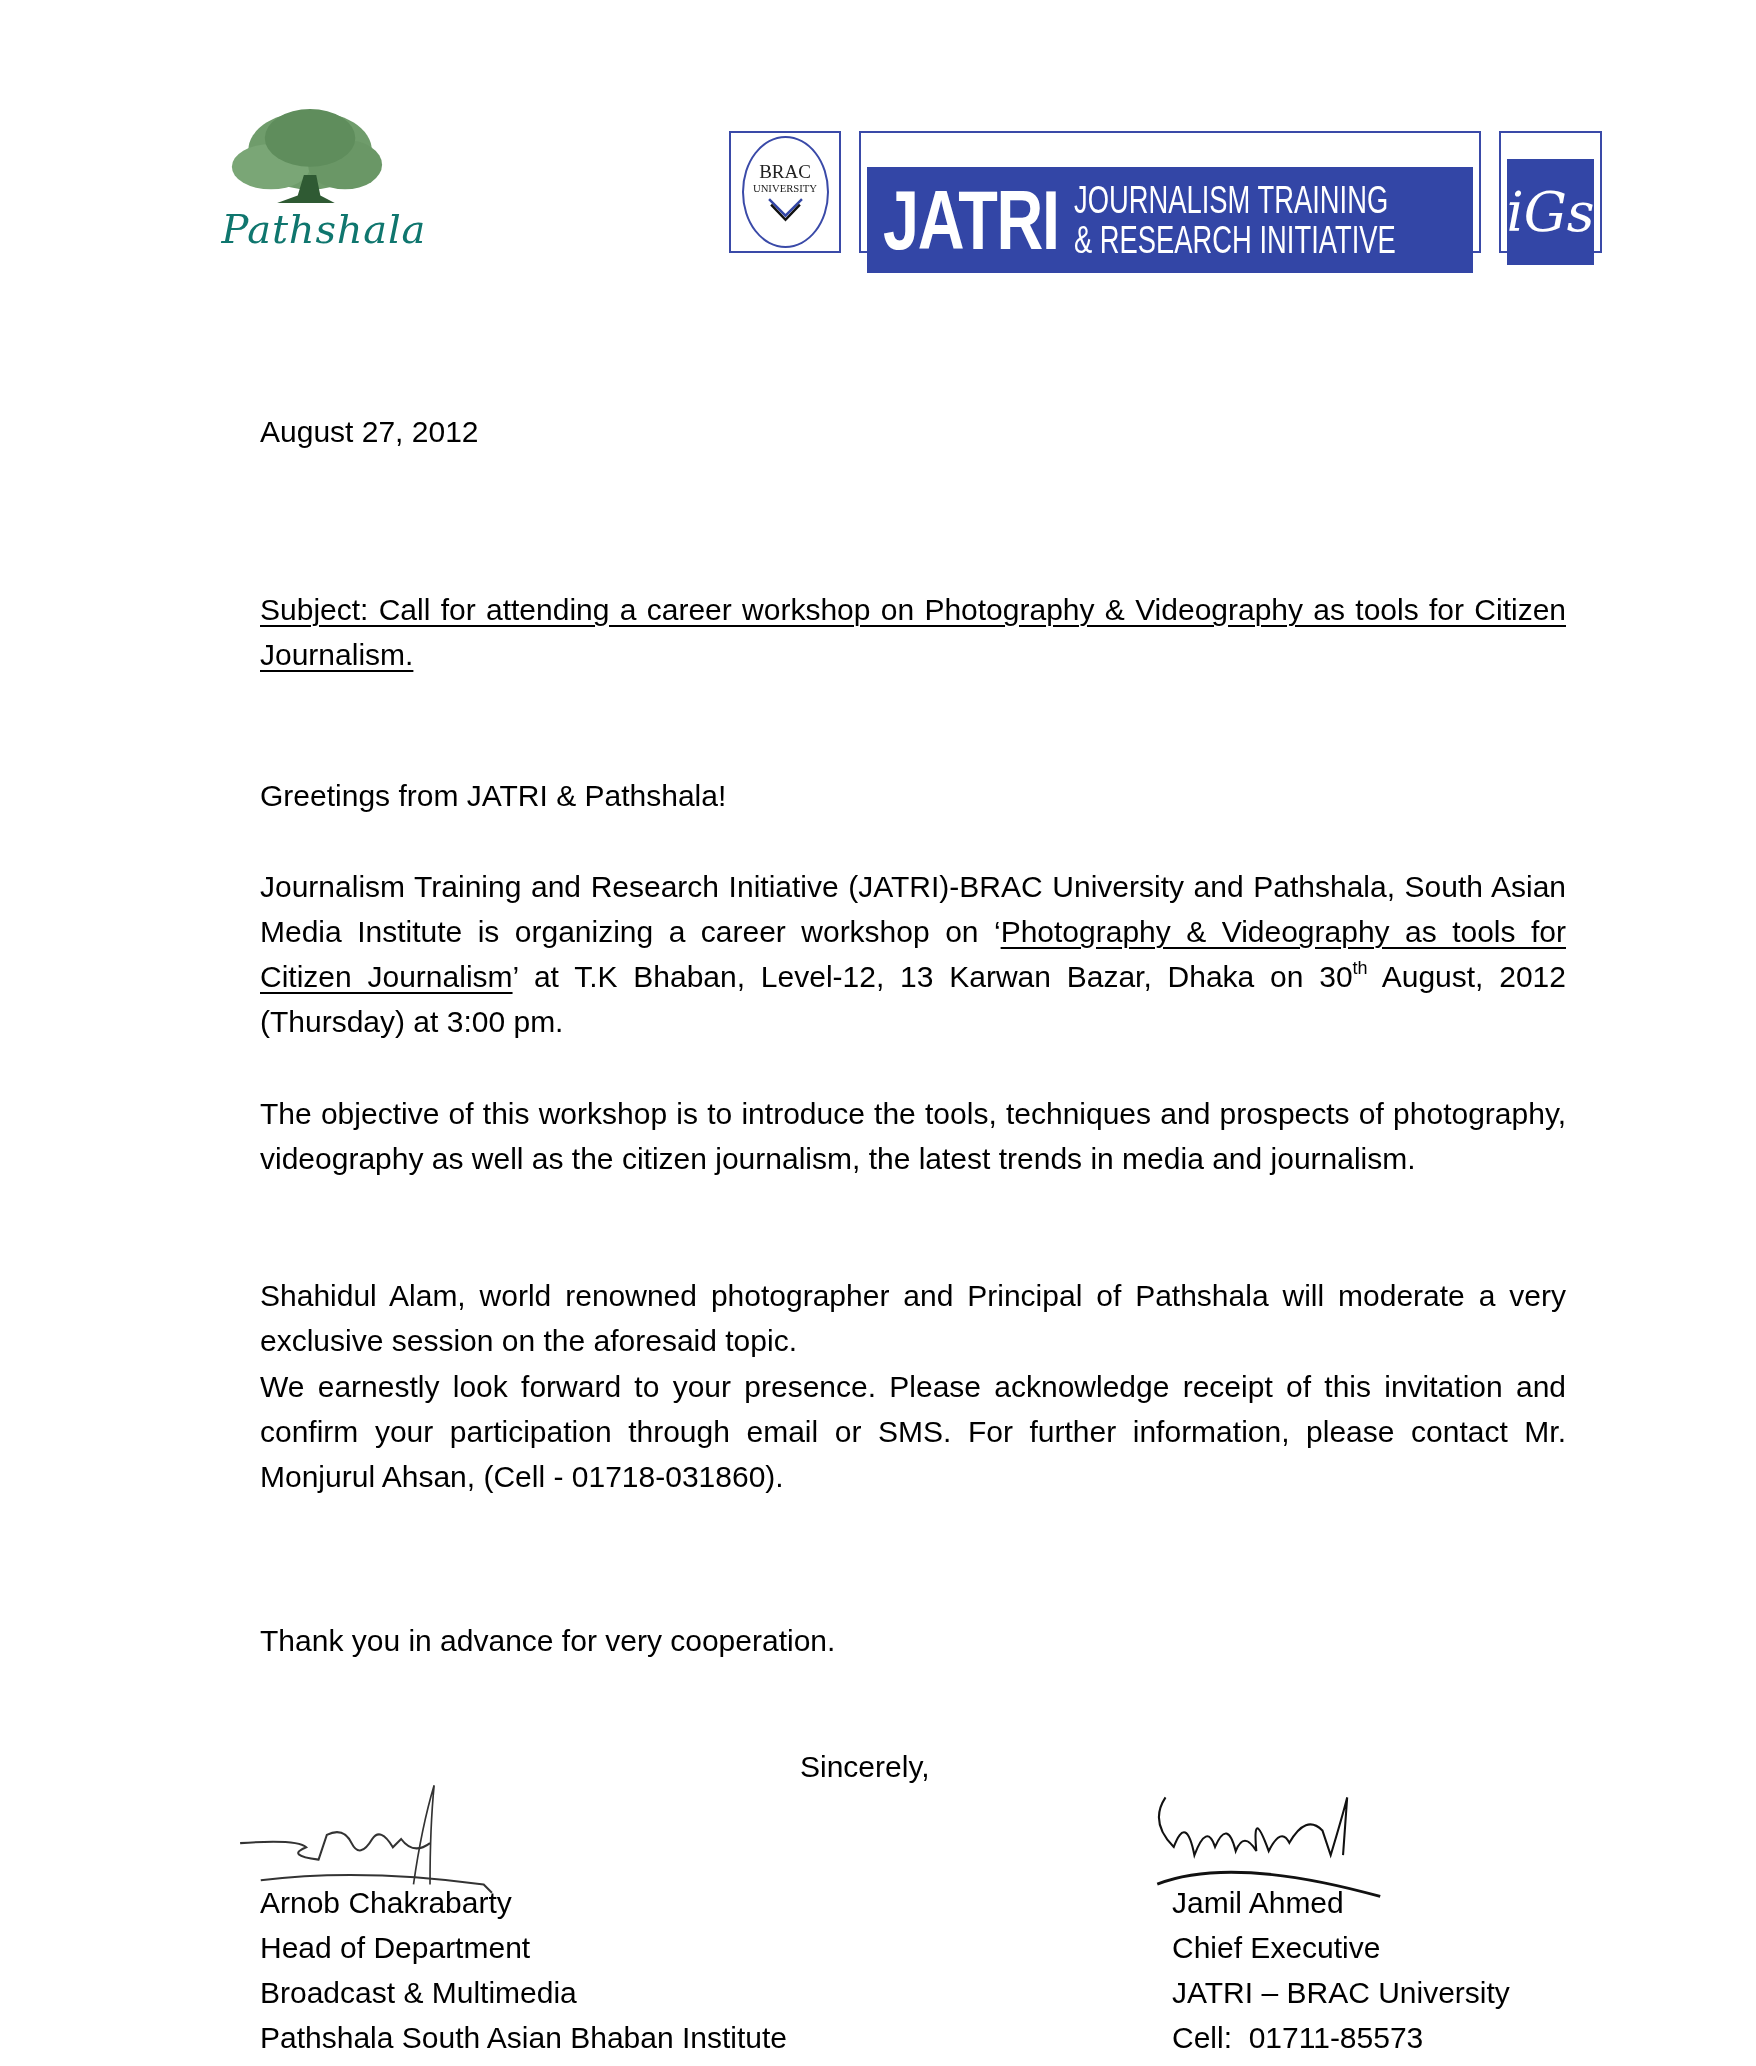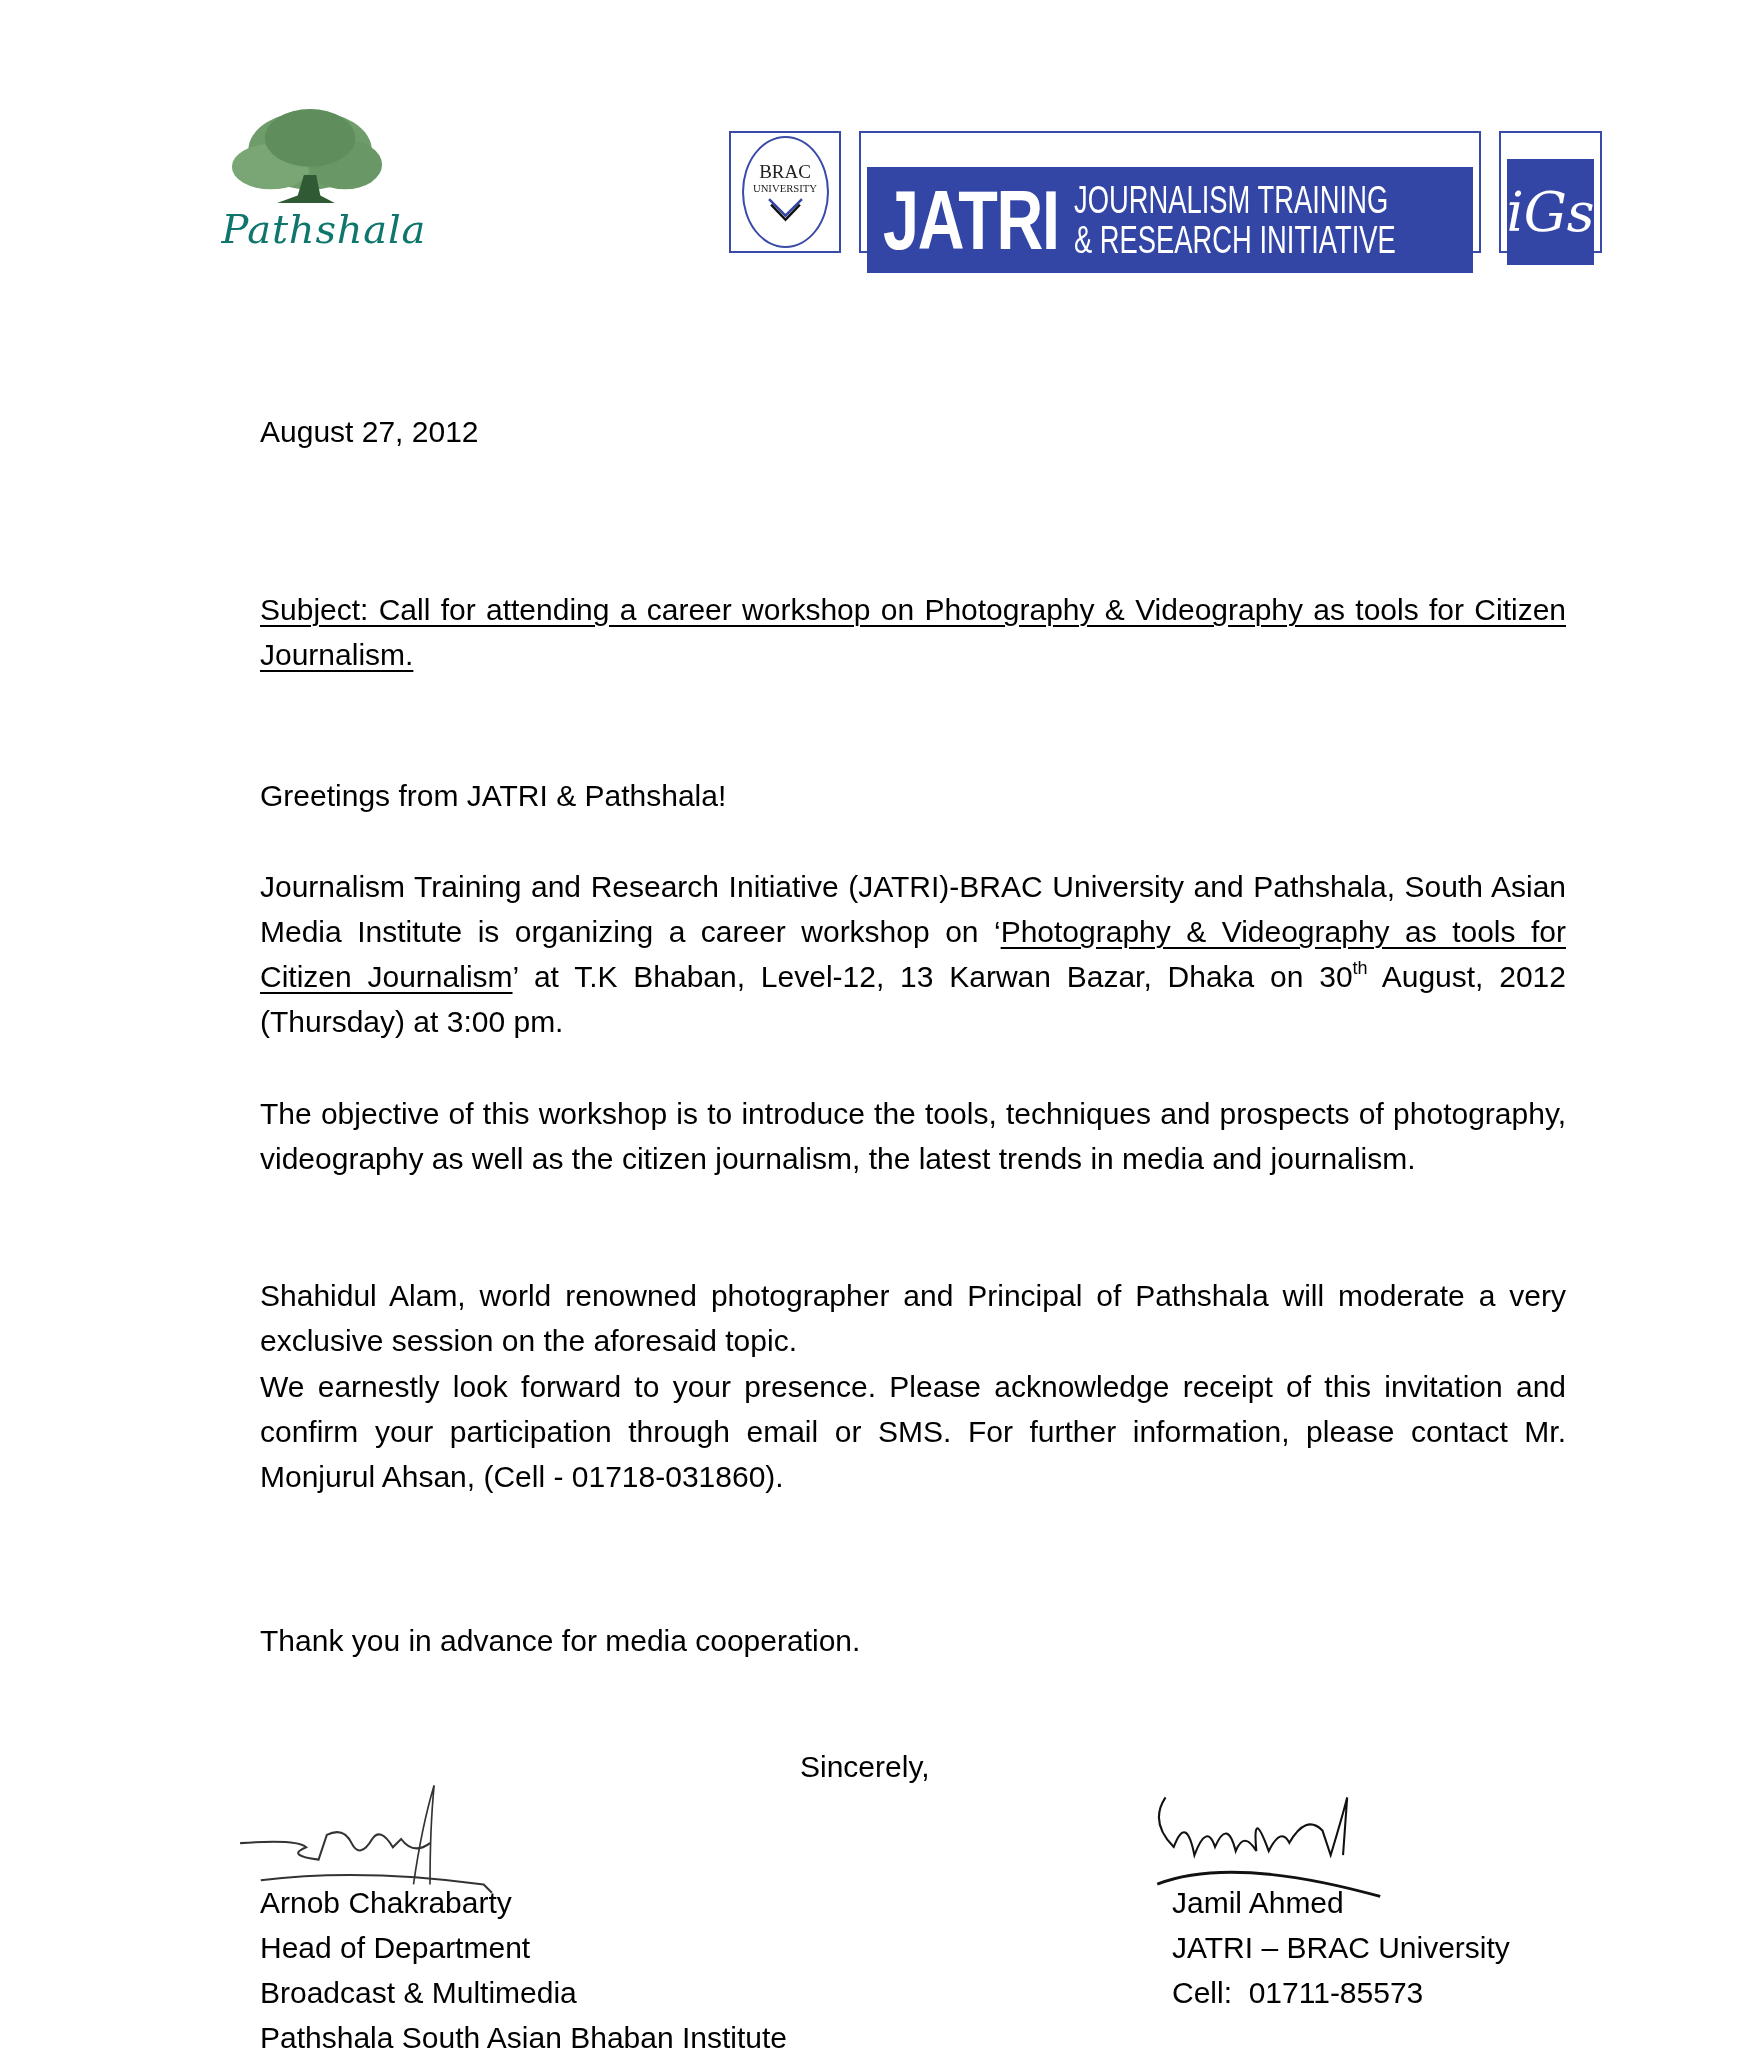--- a/index.html
+++ b/index.html
@@ -88,21 +88,21 @@
 </div>
 
 <div class="abs txt just" style="left:260px;top:1091px;width:1306px;">The objective of this workshop is to introduce the tools, techniques and prospects of photography, videography as well as the citizen journalism, the latest trends in media and journalism.</div>
 
 <div class="abs txt bold just" style="left:260px;top:1273px;width:1306px;">Shahidul Alam, world renowned photographer and Principal of Pathshala will moderate a very exclusive session on the aforesaid topic.</div>
 
 <div class="abs txt just" style="left:260px;top:1364px;width:1306px;">
   <span>We earnestly look forward to your presence. Please acknowledge receipt of this invitation and confirm your participation through email or SMS. For further information, please contact Mr. Monjurul Ahsan, (Cell - </span><span class="bold">01718-031860</span><span>).</span>
 </div>
 
-<div class="abs txt" style="left:260px;top:1618px;">Thank you in advance for media cooperation.</div>
+<div class="abs txt" style="left:260px;top:1618px;">Thank you in advance for very cooperation.</div>
 
 <div class="abs txt" style="left:800px;top:1744px;">Sincerely,</div>
 
 <svg class="abs" style="left:236px;top:1777px;" width="355" height="124" viewBox="0 0 860 300">
   <path d="M10 160 Q150 150 170 170 Q120 190 200 200 L220 140 Q260 120 280 160 Q300 200 330 150 Q350 120 380 170 L400 150 Q430 190 470 160" stroke="#333" stroke-width="5" fill="none"></path>
   <path d="M430 260 Q450 120 480 20 Q470 120 470 260" stroke="#333" stroke-width="4" fill="none"></path>
   <path d="M60 250 Q300 220 600 260 L620 280" stroke="#333" stroke-width="5" fill="none"></path>
 </svg>
 
 <svg class="abs" style="left:1149px;top:1789px;" width="289" height="120" viewBox="0 0 700 290">
@@ -113,16 +113,17 @@
 <div class="abs txt" style="left:260px;top:1880px;">
   <div class="bold">Arnob Chakrabarty</div>
   <div>Head of Department</div>
   <div>Broadcast &amp; Multimedia</div>
   <div>Pathshala South Asian Bhaban Institute</div>
   <div>Cell: 0174-1391636</div>
 </div>
 
 <div class="abs txt" style="left:1172px;top:1880px;">
   <div class="bold">Jamil Ahmed</div>
+  <div>Chief Executive</div>
   <div>JATRI – BRAC University</div>
   <div style="white-space:pre;">Cell:  01711-85573</div>
 </div>
 
 
 </body></html>

